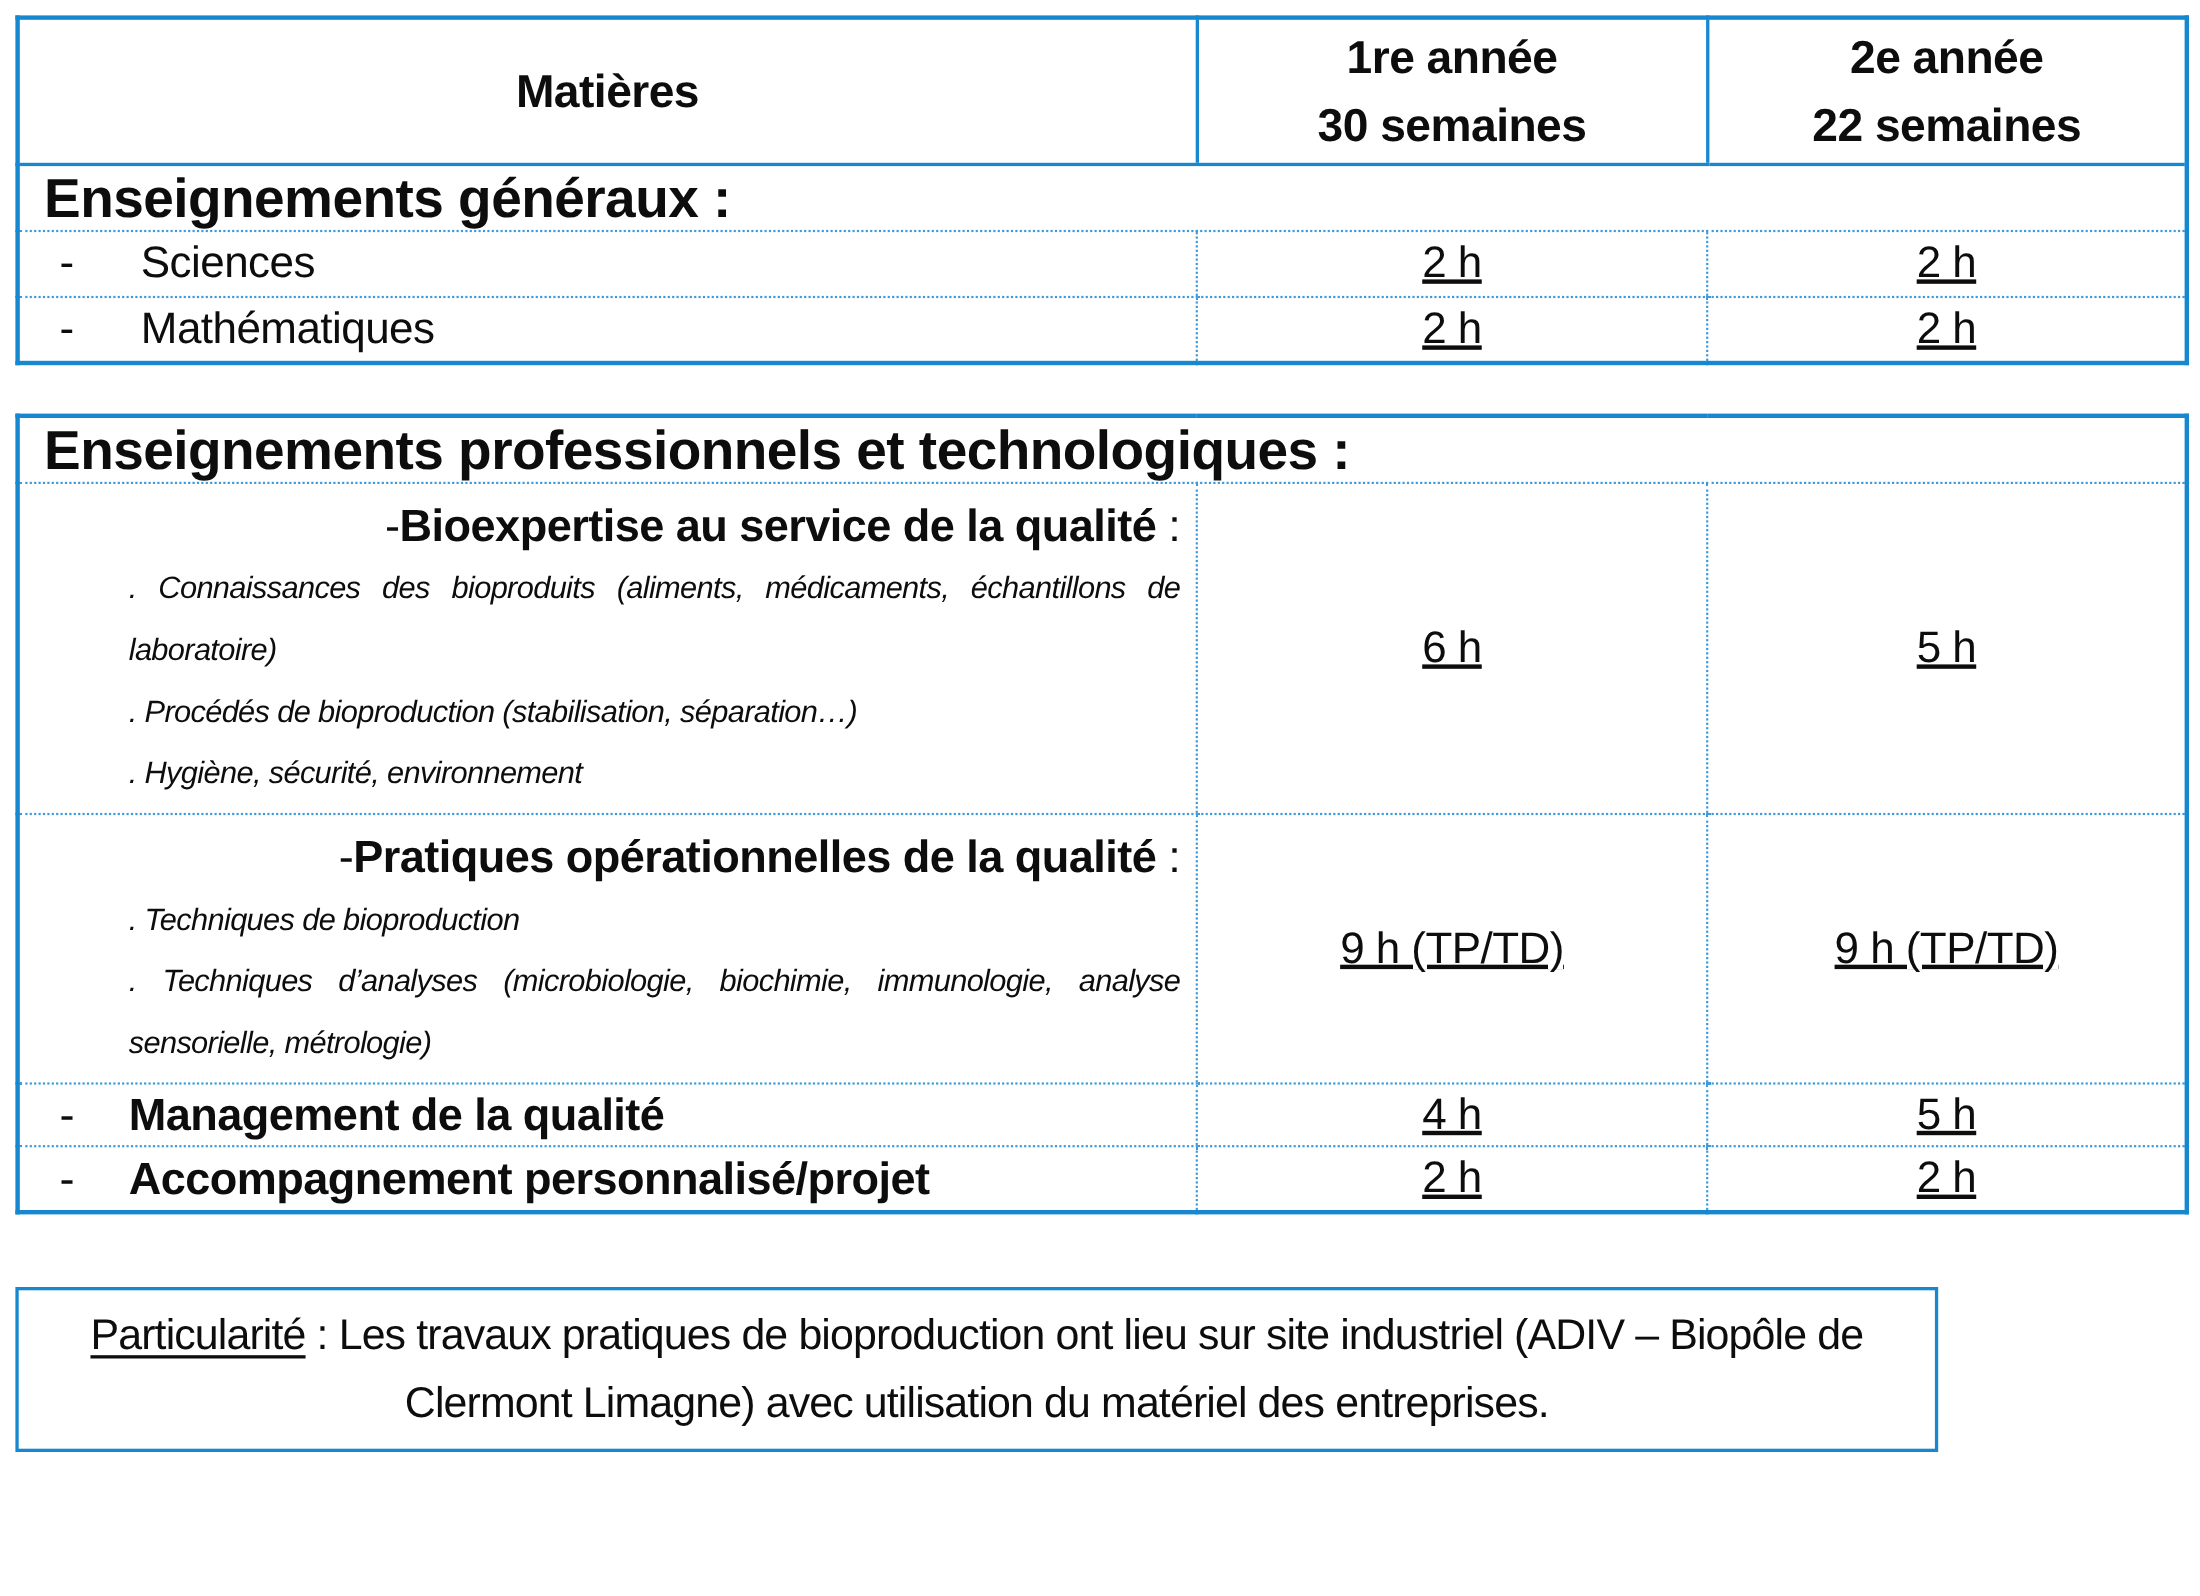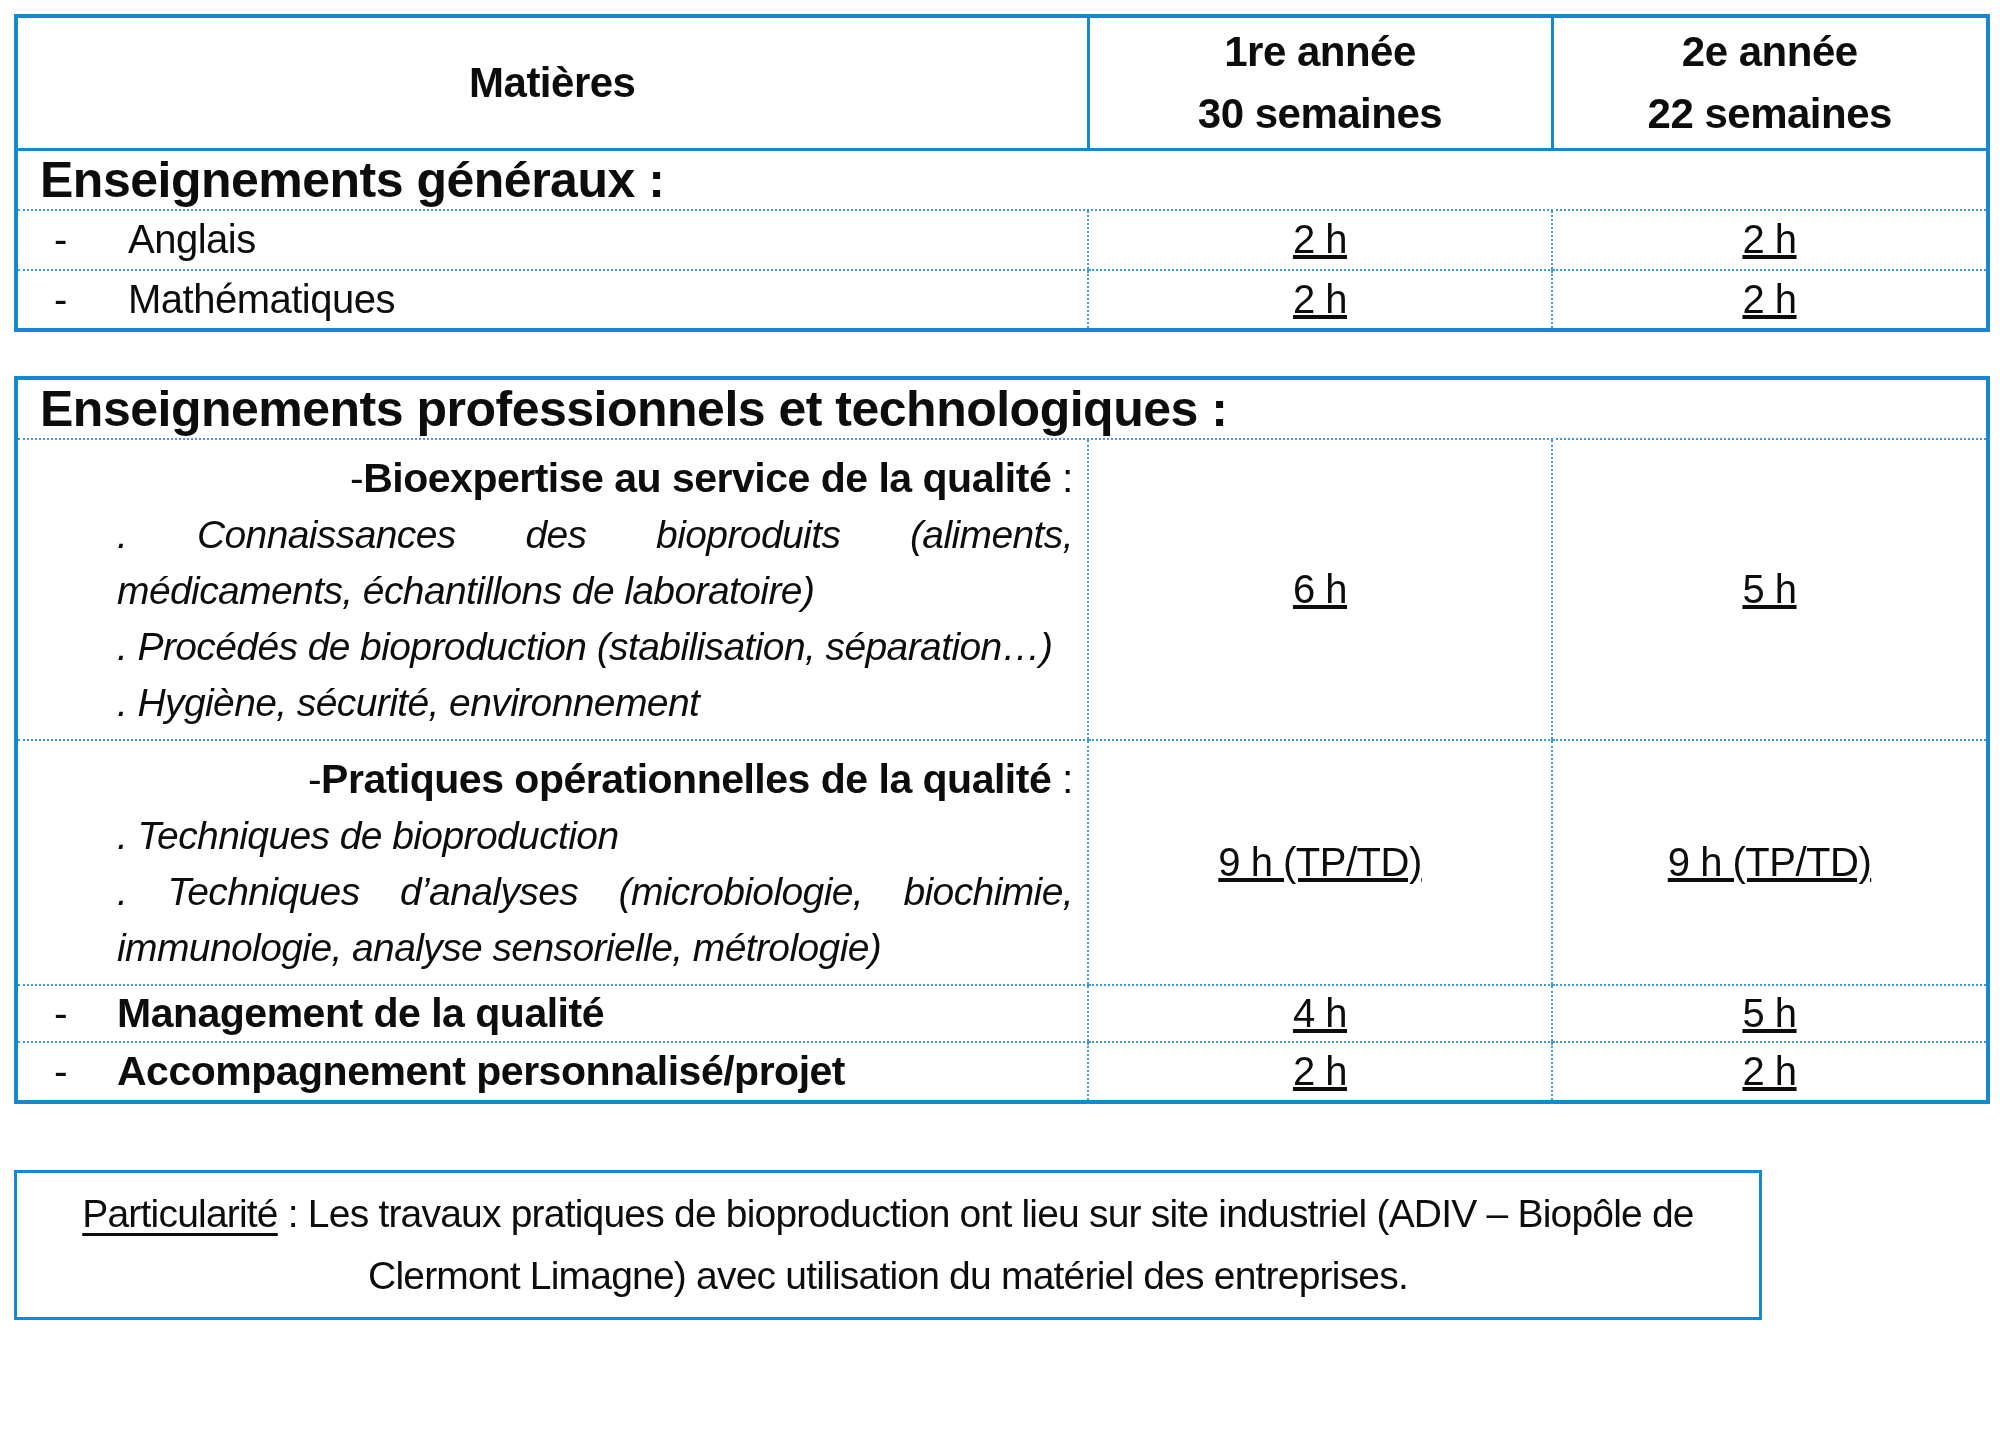--- a/index.html
+++ b/index.html
@@ -86,21 +86,21 @@
   tr.prat-row td{height:240px;}
   tr.mgmt-row td{height:57px;}
   tr.rel-row td{height:55px;}
   tr.acc-row td{height:60px;}
   .block-title{line-height:57px;text-align:right;}
   .block-title .b{font-weight:700;}
   .block-title .suffix{font-weight:400;}
   p.sub{
     font-style:italic;
     font-weight:400;
-    font-size:39px;
+    font-size:28px;
     line-height:56px;
     margin-left:63px;
     letter-spacing:-0.6px;
   }
   p.sub.justify{text-align:justify;}
   p.sub.nowrap{white-space:nowrap;}
 
   
   .t2{margin-top:44px;}
 
@@ -148,21 +148,21 @@
           <div>22 semaines</div>
         </th>
       </tr>
     </thead>
     <tbody>
       <tr>
         <td class="section" colspan="3">Enseignements généraux :</td>
       </tr>
       <tr class="item-row">
         <td class="label-cell">
-          <span class="dash">-</span><span>Anglais</span>
+          <span class="dash">-</span><span>Sciences</span>
         </td>
         <td class="hour">2 h</td>
         <td class="hour">2 h</td>
       </tr>
       <tr class="item-row">
         <td class="label-cell">
           <span class="dash">-</span><span>Mathématiques</span>
         </td>
         <td class="hour">2 h</td>
         <td class="hour">2 h</td>

